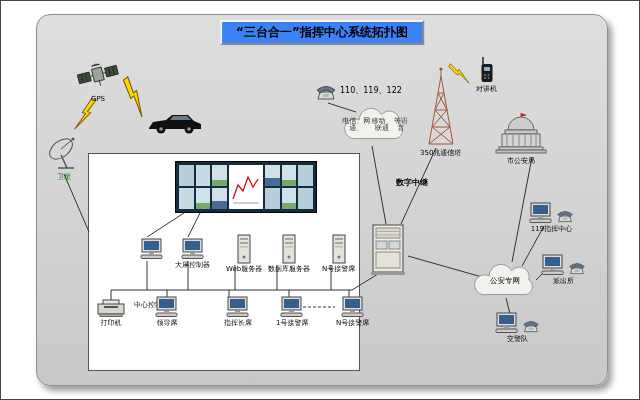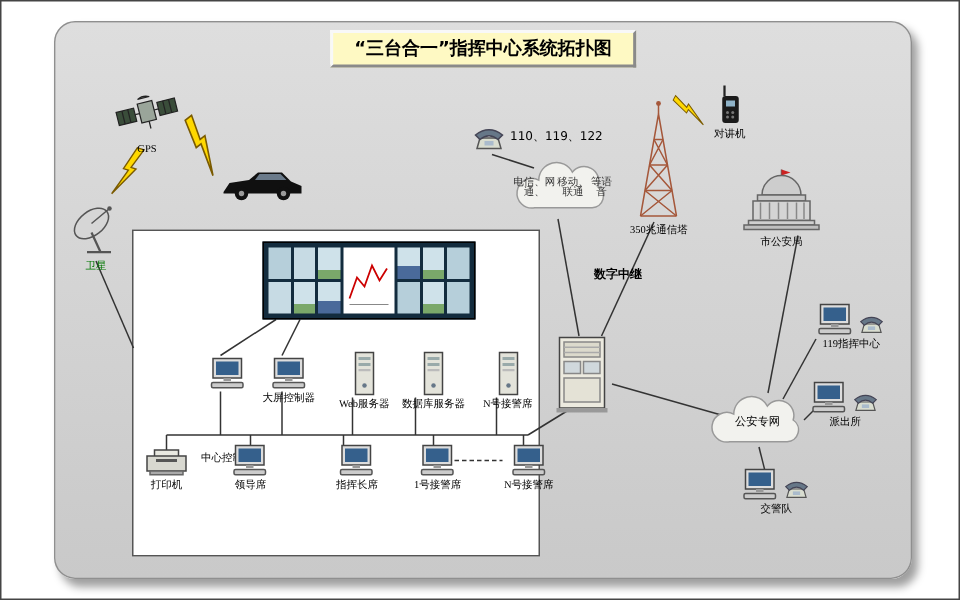--- a/index.html
+++ b/index.html
@@ -10,33 +10,33 @@
   }
   .canvas-border { position:absolute; inset:0; border:1px solid #444; pointer-events:none; z-index:50; }
   .frame {
     position:absolute; left:36px; top:14px; width:572px; height:372px;
     background:linear-gradient(180deg,#dedede,#c9c9c9);
     border:1px solid #8f8f8f; border-radius:14px;
     box-shadow:4px 5px 6px rgba(0,0,0,0.38);
   }
   .title-bar {
     position:absolute; left:322px; top:20px; transform:translateX(-50%);
-    background:#fef9c3; padding:2px 14px; white-space:nowrap;
+    background:#3b82f6; padding:2px 14px; white-space:nowrap;
     border-top:2px solid #f8f8f8; border-left:2px solid #f8f8f8;
     border-bottom:2px solid #8a8a8a; border-right:2px solid #8a8a8a;
     font-size:12px; font-weight:bold; color:#000; z-index:5;
   }
   .inner-box {
     position:absolute; left:88px; top:153px; width:272px; height:218px;
     background:#ffffff; border:1px solid #555; z-index:1;
   }
   svg.lines { position:absolute; left:0; top:0; width:640px; height:400px; z-index:2; pointer-events:none; }
   .node { position:absolute; display:flex; flex-direction:column; align-items:center; z-index:3; }
   .row { display:flex; align-items:flex-end; gap:1px; }
-  .label { font-size:7px; line-height:8px; color:#000; white-space:nowrap; margin-top:1px; text-align:center;font-family:Liberation Serif, serif; }
+  .label { font-size:7px; line-height:8px; color:#000; white-space:nowrap; margin-top:1px; text-align:center; }
   .label.green { color:#007700; }
   .label.bold { font-size:8px; font-weight:bold; }
   .side-label { font-size:8px; color:#000; white-space:nowrap; margin-left:2px; margin-bottom:6px; }
   
   .wall {
     position:absolute; left:175px; top:161px; width:142px; height:52px; z-index:3;
     background:#132c3e; border:1px solid #000; padding:3px;
     display:grid; grid-template-columns:repeat(3,1fr) 34px repeat(3,1fr);
     grid-template-rows:1fr 1fr; gap:2px;
   }
@@ -345,21 +345,21 @@
         <line x1="33" y1="23" x2="33" y2="34"></line>
         <line x1="39" y1="23" x2="39" y2="34"></line>
         <line x1="44" y1="23" x2="44" y2="34"></line>
       </g>
     <rect x="7" y="35" width="44" height="3" fill="#cfcfcf" stroke="#666"></rect>
     <rect x="4" y="38" width="50" height="3" fill="#bfbfbf" stroke="#666"></rect>
   </svg>
   <div class="label">市公安局</div>
 </div>
 
-<div class="node" style="left:528px; top:202px;margin-left:16px;">
+<div class="node" style="left:528px; top:202px;">
   <div class="row">
     <svg width="26" height="22" viewBox="0 0 26 22">
       <rect x="3" y="1" width="19" height="13" fill="#dddddd" stroke="#444"></rect>
       <rect x="5" y="3" width="15" height="9" fill="#35608c"></rect>
       <rect x="10" y="14" width="5" height="2" fill="#999"></rect>
       <rect x="2" y="17" width="21" height="3.5" rx="1" fill="#cccccc" stroke="#555"></rect>
     </svg>
     <svg width="20" height="16" viewBox="0 0 24 20">
       <path d="M4 17 L6 10 L18 10 L20 17 Z" fill="#d9ddd0" stroke="#555"></path>
       <path d="M3 8 Q12 1 21 8 L18 11 Q12 6 6 11 Z" fill="#667788" stroke="#445"></path>

